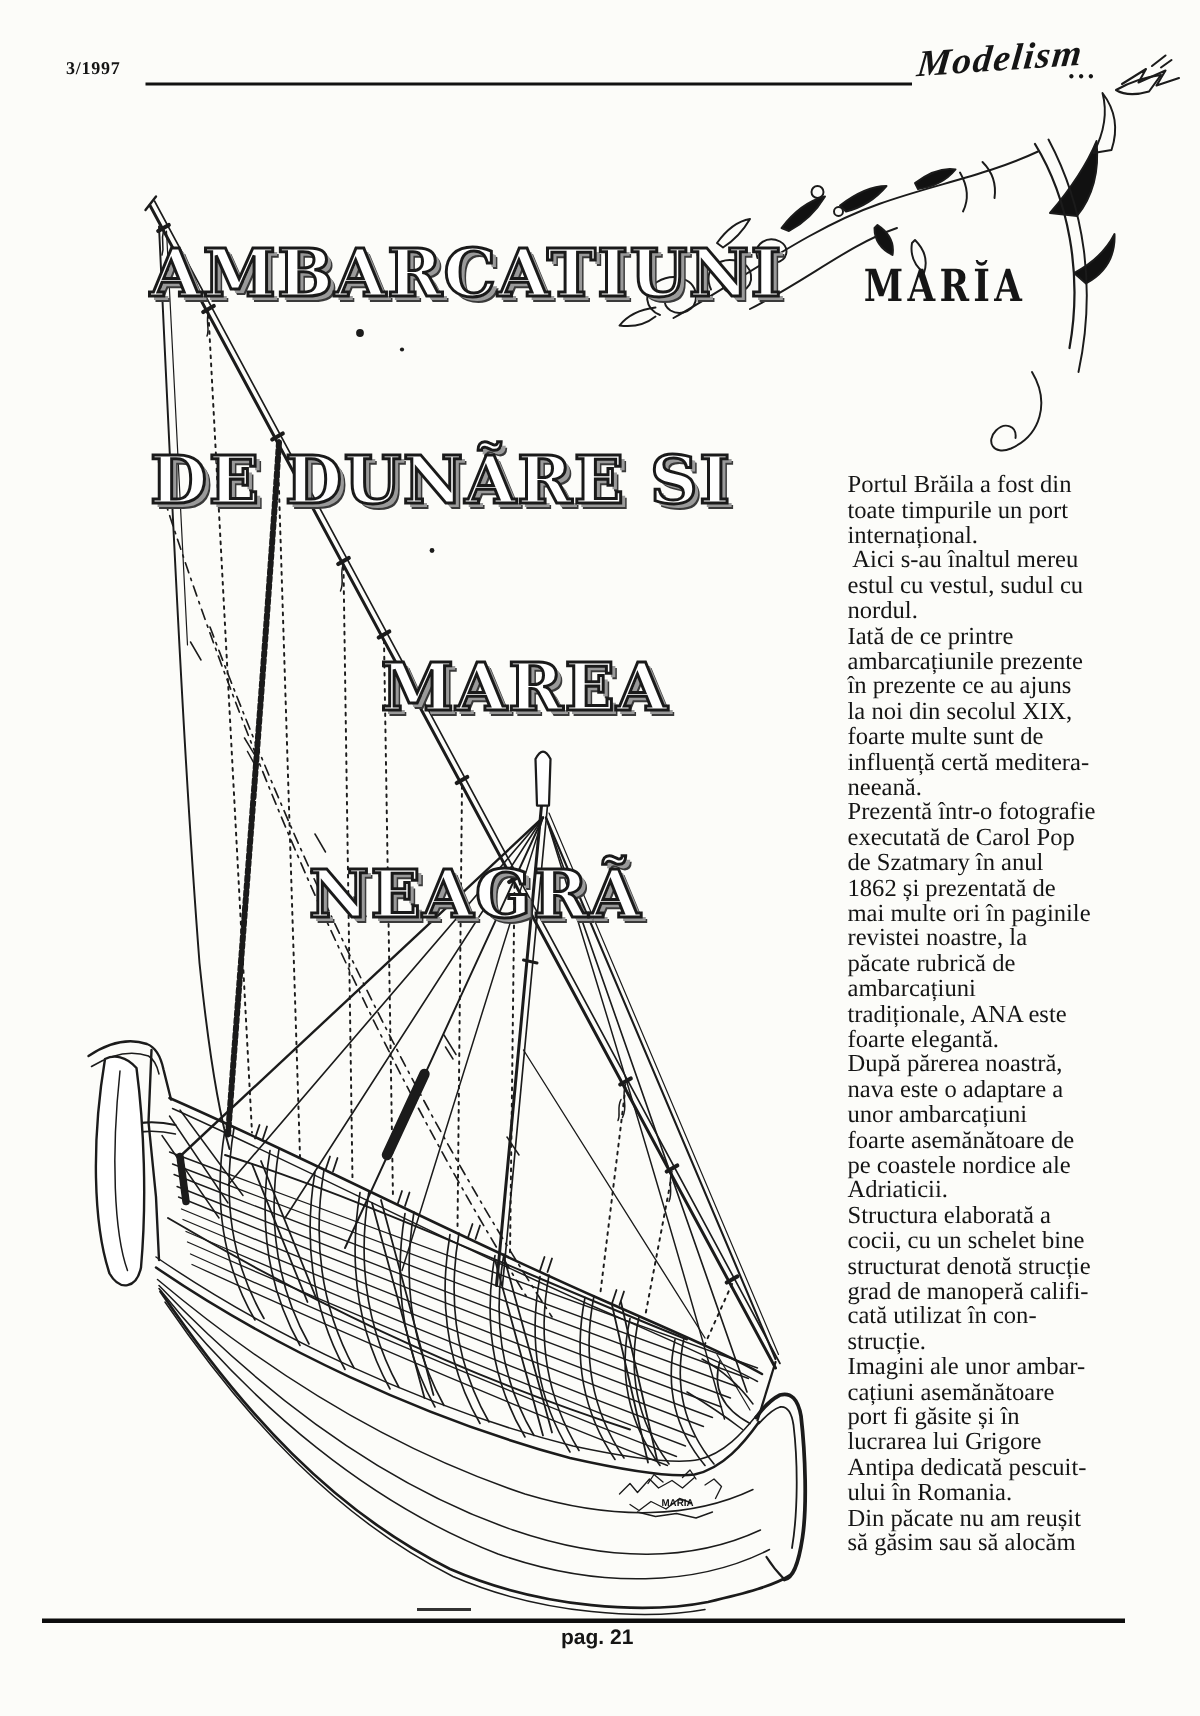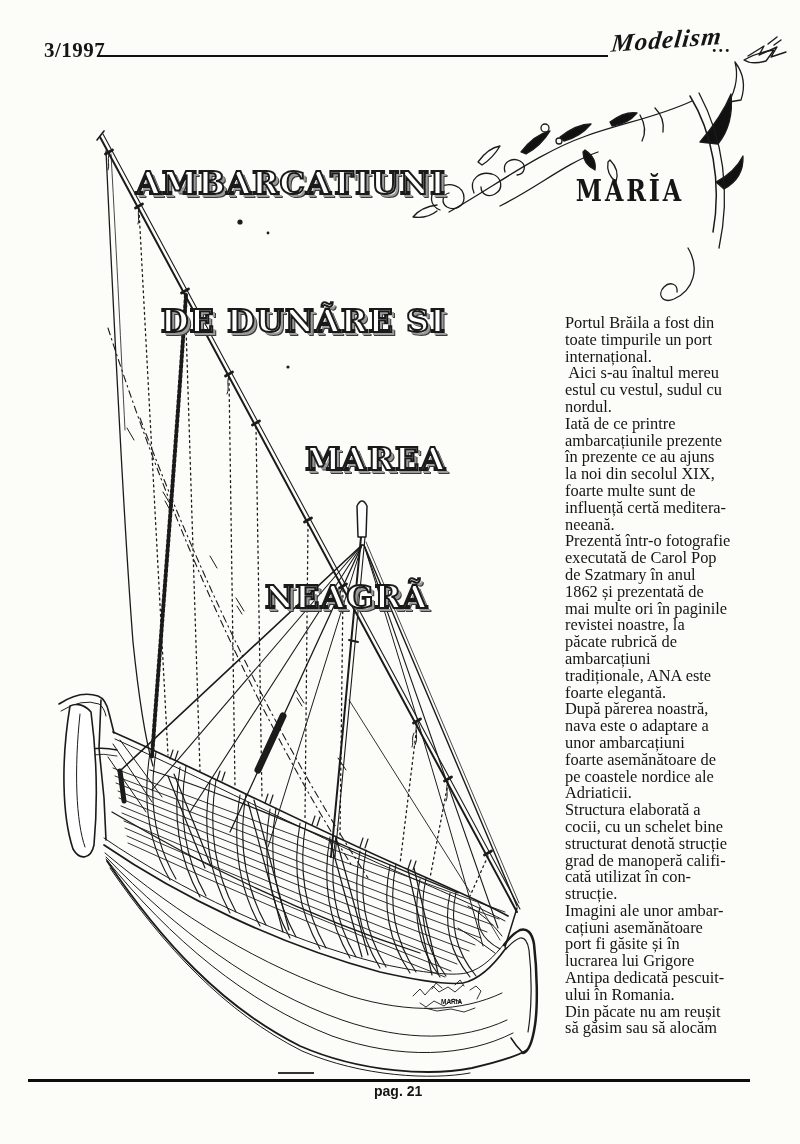--- a/index.html
+++ b/index.html
@@ -1,27 +1,27 @@
 <!DOCTYPE html>
 <html><head>
 <meta charset="utf-8">
 <style>
   html,body{margin:0;padding:0;background:#e8e8e4;}
   .page{position:relative;width:800px;height:1144px;background:#fcfcf9;overflow:hidden;
         font-family:"Liberation Serif",serif;color:#151515;}
   .abs{position:absolute;}
   
-  .issue{left:44px;top:38px;font-weight:bold;font-size:21px;letter-spacing:.5px;}
+  .issue{left:44px;top:38px;font-weight:bold;font-size:12px;letter-spacing:.5px;}
   .hrule{left:97px;top:55px;width:511px;height:2px;background:#111;}
   .logo{left:612px;top:26px;font-size:25px;font-weight:bold;font-style:italic;
         transform:skewX(-10deg) rotate(-4deg);letter-spacing:1px;}
   .logodots{left:712px;top:36px;font-size:18px;font-weight:bold;letter-spacing:2px;}
   
   .title{left:100px;top:68px;width:346px;text-align:right;
-         font-family:"DejaVu Serif",serif;font-weight:bold;font-size:32px;line-height:46px;
+         font-family:"DejaVu Serif",serif;font-weight:bold;font-size:44px;line-height:46px;
          color:#fff;-webkit-text-stroke:2px #1a1a1a;
          text-shadow:3px 3px 0 #9a9a9a,4px 4px 0 #3a3a3a;letter-spacing:1px;white-space:pre;}
   .title .t-last{padding-right:18px;padding-left:43px;}
   
   .maria{left:573px;top:176px;font-family:"DejaVu Serif",serif;font-weight:bold;
          font-size:25px;letter-spacing:3px;transform:scale(.95,1.18);color:#161616;}
   
   .column{left:565px;top:315px;width:195px;font-size:16.4px;line-height:16.8px;}
   .col-line{white-space:pre;}
   

